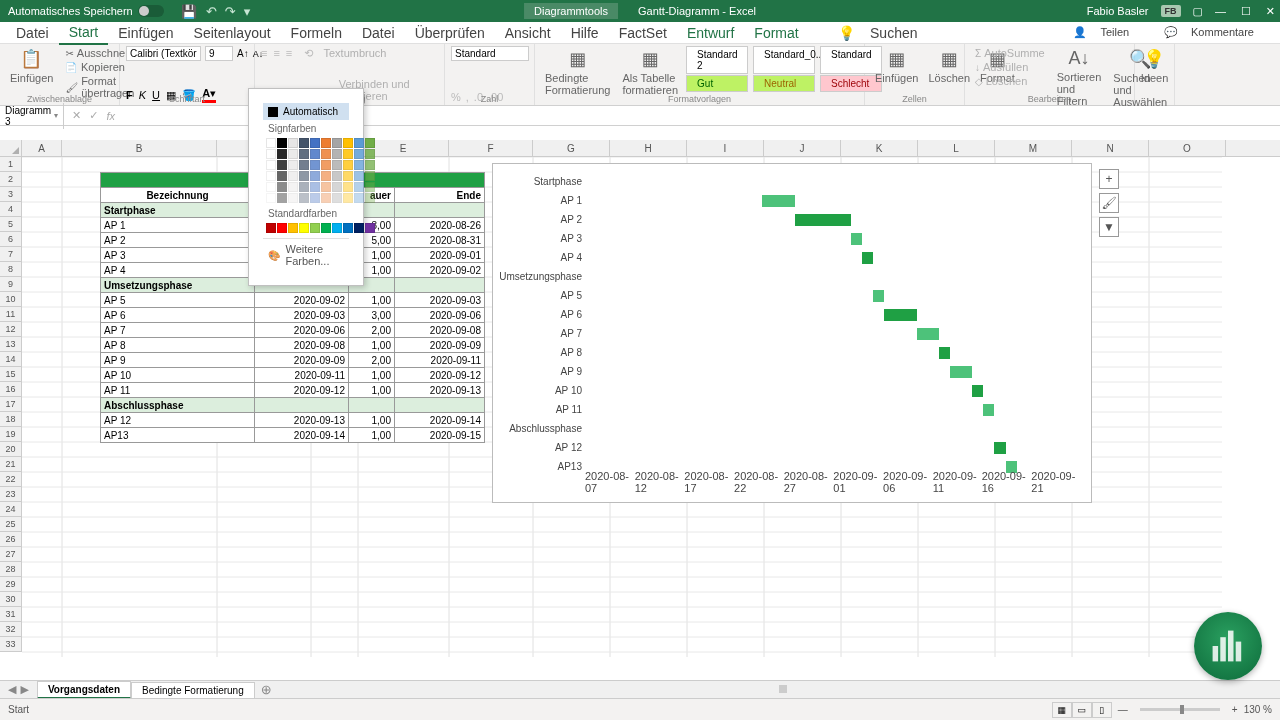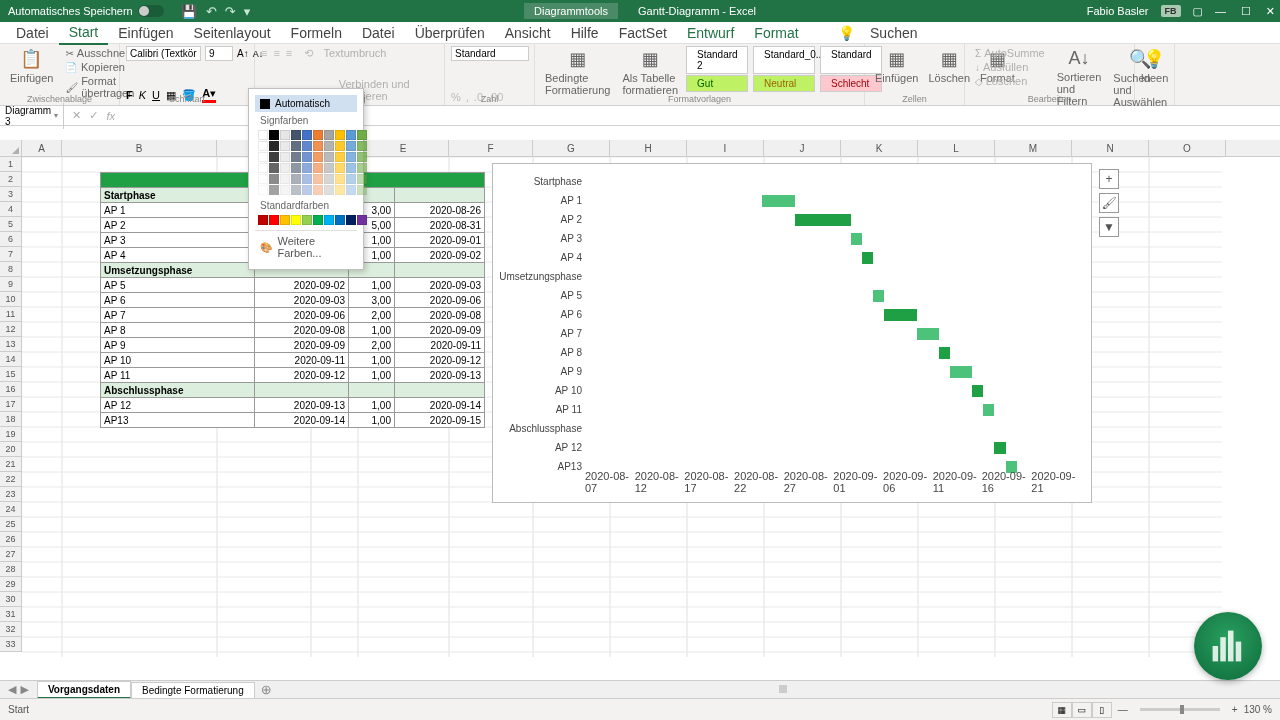--- a/index.html
+++ b/index.html
@@ -33,21 +33,21 @@
 .ribbon-btn { padding: 1px 4px; font-size: 10px; color: #666; display: flex; align-items: center; gap: 3px; cursor: pointer; }
 .ribbon-btn.disabled { color: #b0b0b0; }
 .ribbon-row { display: flex; gap: 4px; align-items: center; }
 .font-name { width: 75px; border: 1px solid #ccc; padding: 1px 3px; font-size: 10px; background: white; }
 .font-size { width: 28px; border: 1px solid #ccc; padding: 1px 3px; font-size: 10px; background: white; }
 .style-cell { border: 1px solid #ccc; padding: 2px 10px; font-size: 10px; width: 62px; text-align: left; background: white; }
 .big-btn { display: flex; flex-direction: column; align-items: center; padding: 2px 4px; font-size: 10px; color: #666; }
 .big-btn .icon { font-size: 18px; margin-bottom: 2px; }
 
 
-.color-dropdown { position: absolute; top: 88px; left: 248px; background: white; border: 1px solid #c0c0c0; box-shadow: 2px 2px 6px rgba(0,0,0,0.2); z-index: 100; width: 116px; padding: 6px; }
+.color-dropdown { position: absolute; top: 88px; left: 248px; background: white; border: 1px solid #c0c0c0; box-shadow: 2px 2px 6px rgba(0,0,0,0.2); z-index: 100; width: 116px; padding: 14px; }
 .color-dropdown .auto-row { padding: 3px 5px; font-size: 10px; background: #d0e0f0; cursor: pointer; display: flex; align-items: center; gap: 5px; }
 .color-dropdown .auto-row::before { content: ''; width: 10px; height: 10px; background: black; display: inline-block; }
 .color-dropdown .sect-label { font-size: 10px; color: #666; padding: 3px 5px 2px; }
 .color-grid { display: grid; grid-template-columns: repeat(10, 10px); gap: 1px; padding: 2px 3px; }
 .color-grid div { width: 10px; height: 10px; border: 1px solid rgba(0,0,0,0.1); }
 .color-dropdown .more { padding: 4px 5px; font-size: 10px; color: #555; display: flex; align-items: center; gap: 5px; border-top: 1px solid #e0e0e0; margin-top: 3px; }
 
 
 .formula-row { height: 20px; display: flex; align-items: center; border-bottom: 1px solid #d0d0d0; background: #fff; }
 .name-box { width: 64px; border-right: 1px solid #ccc; padding: 2px 5px; font-size: 10px; display: flex; align-items: center; justify-content: space-between; }
@@ -145,20 +145,24 @@
   <span>Seitenlayout</span>
   <span>Formeln</span>
   <span>Datei</span>
   <span>Überprüfen</span>
   <span>Ansicht</span>
   <span>Hilfe</span>
   <span>FactSet</span>
   <span style="color:#217346">Entwurf</span>
   <span style="color:#217346">Format</span>
   <span style="margin-left:20px;color:#888">💡 <span>Suchen</span></span>
+  <div class="right">
+    <span>👤 <span>Teilen</span></span>
+    <span>💬 <span>Kommentare</span></span>
+  </div>
 </div>
 
 <div class="ribbon">
   <div class="ribbon-group" style="width:120px">
     <div style="display:flex;gap:4px;height:44px">
       <div class="big-btn">
           <span class="icon">📋</span>
           <span>Einfügen</span>
         </div>
       <div>
@@ -477,20 +481,26 @@
         <line x1="0" y1="465" x2="1200" y2="465" stroke="#e8e8e8"></line>
         <line x1="0" y1="480" x2="1200" y2="480" stroke="#e8e8e8"></line>
         <line x1="0" y1="495" x2="1200" y2="495" stroke="#e8e8e8"></line>
       </svg>
     <table id="data-table">
         <tbody>
           <tr>
             <td class="hdr cB" colspan="4" style="text-align:center">G</td>
           </tr>
           <tr>
+            <td class="colhdr cB">Bezeichnung</td>
+            <td class="colhdr cC"></td>
+            <td class="colhdr cD">auer</td>
+            <td class="colhdr cE">Ende</td>
+          </tr>
+          <tr>
             <td class="cB phase" style="text-align:left">Startphase</td>
             <td class="cC phase"></td>
             <td class="cD phase"></td>
             <td class="cE phase"></td>
           </tr>
           <tr>
             <td class="cB " style="text-align:left">AP 1</td>
             <td class="cC ">2020-08-23</td>
             <td class="cD ">3,00</td>
             <td class="cE ">2020-08-26</td>

